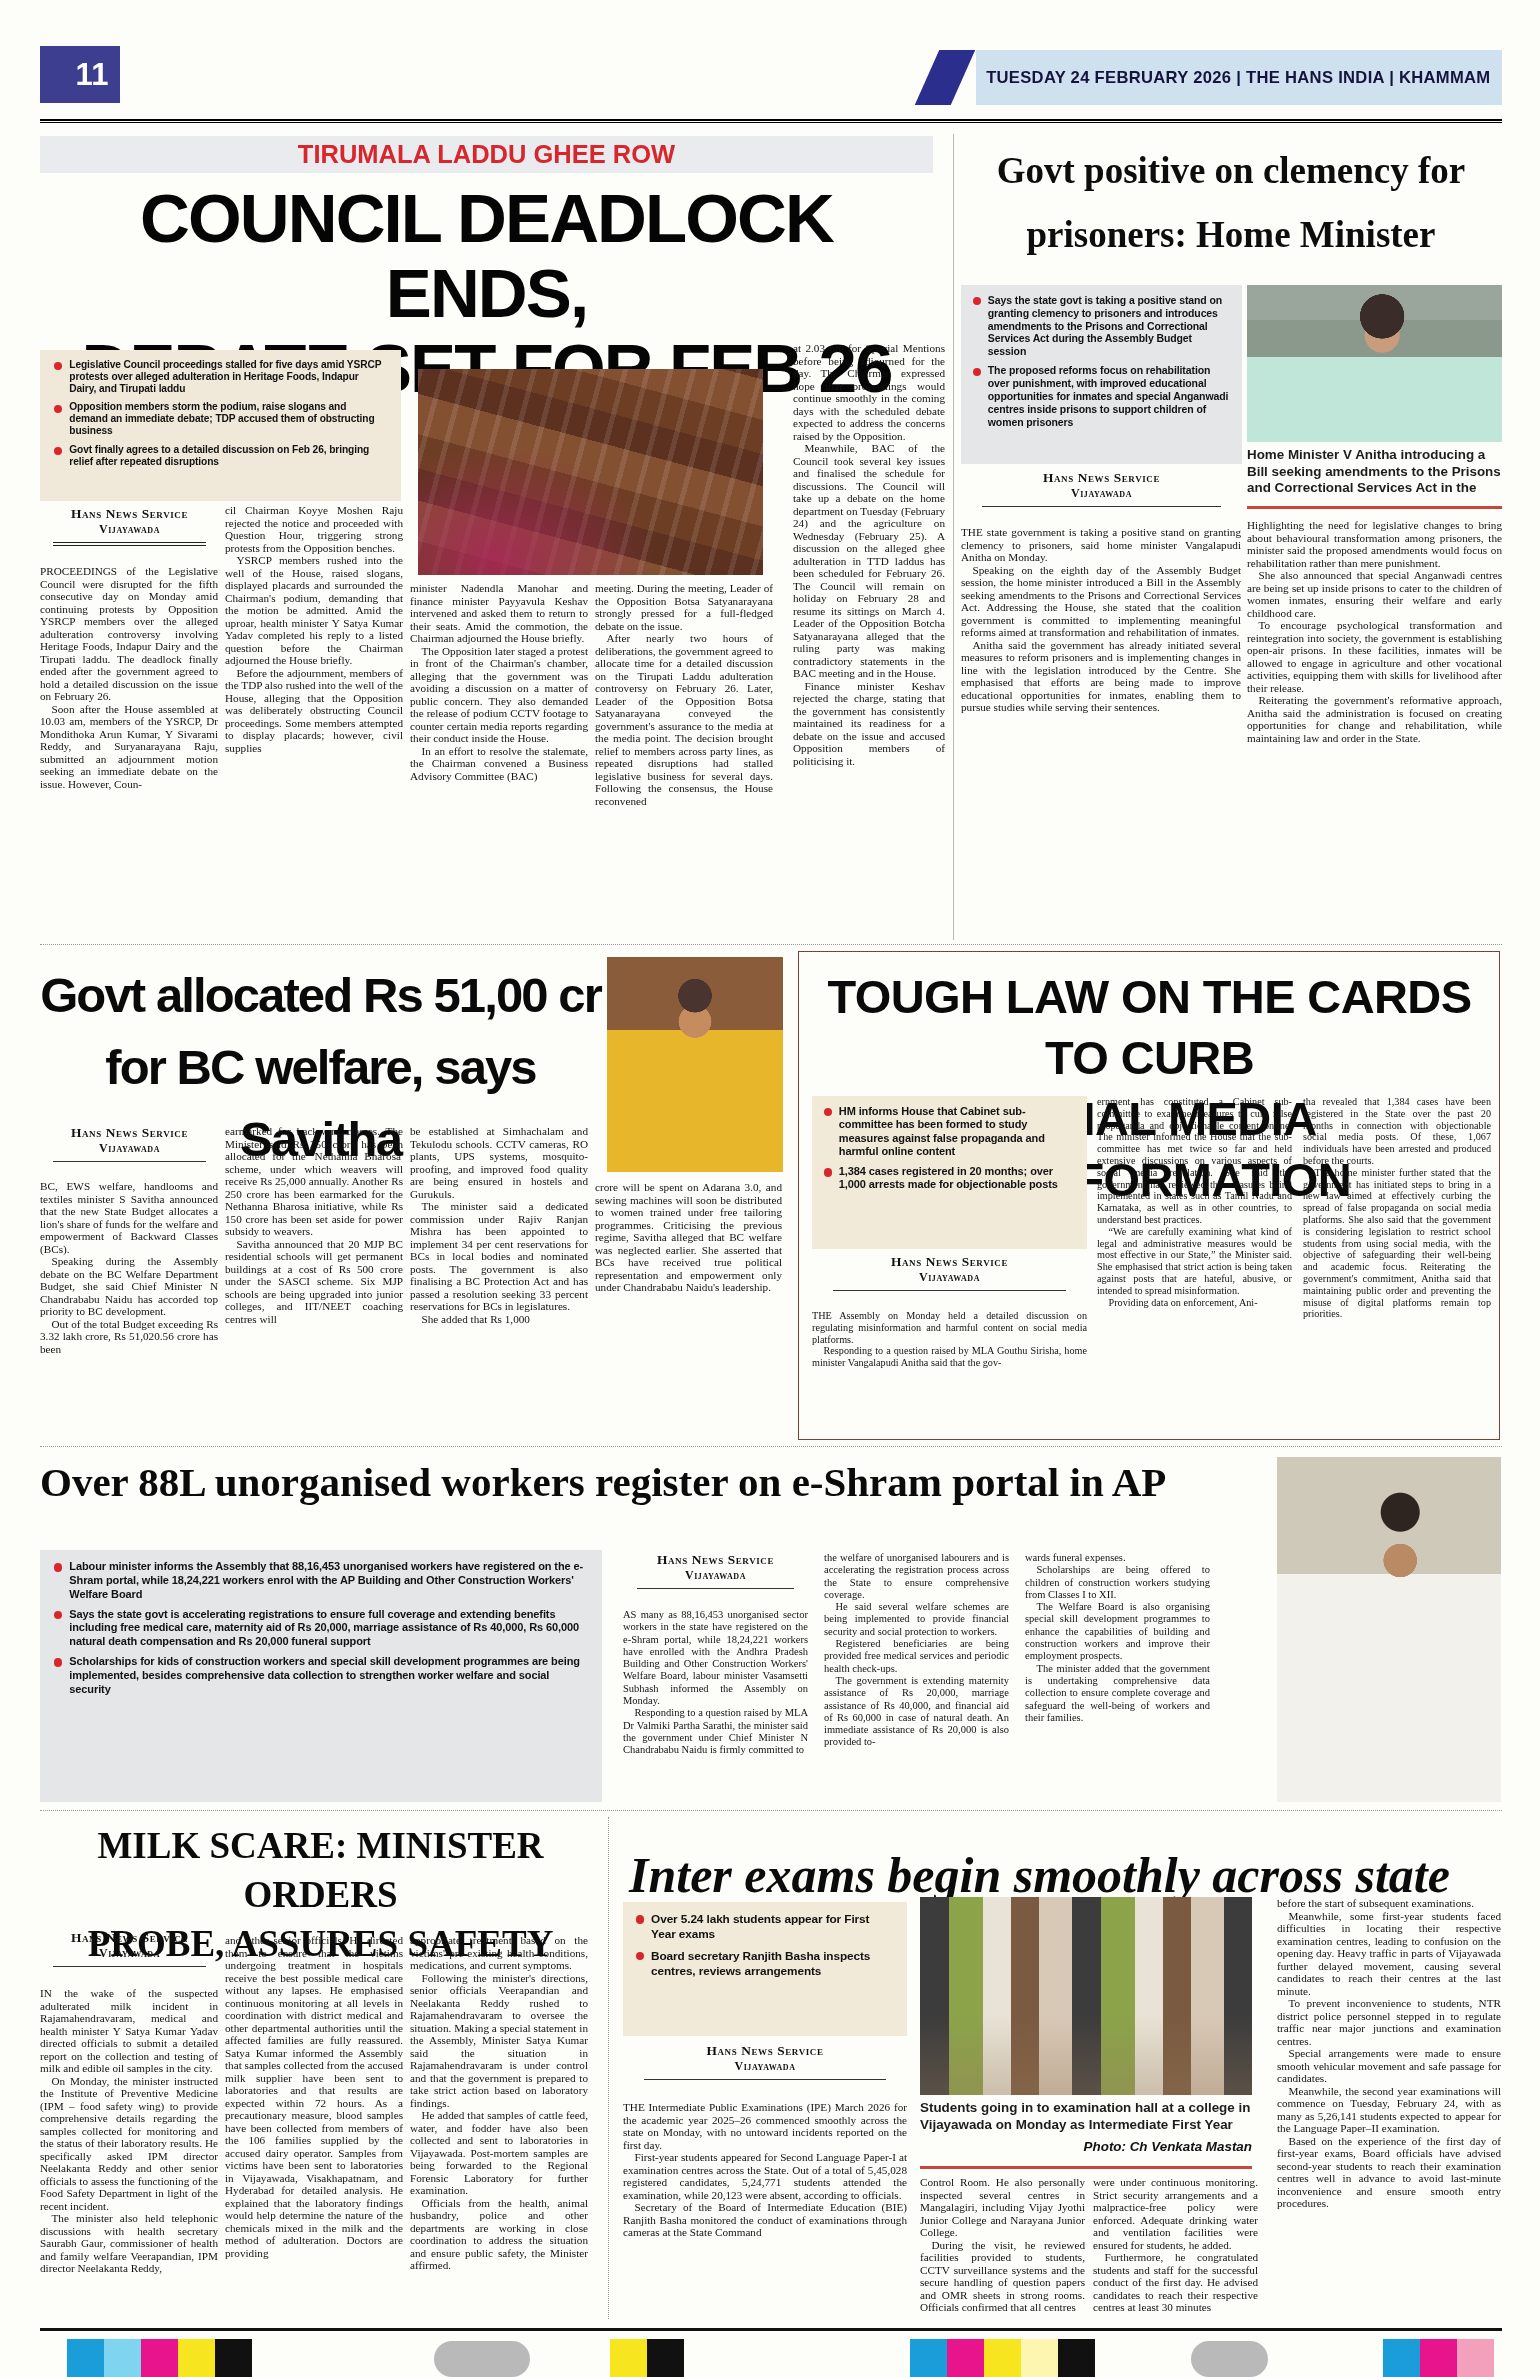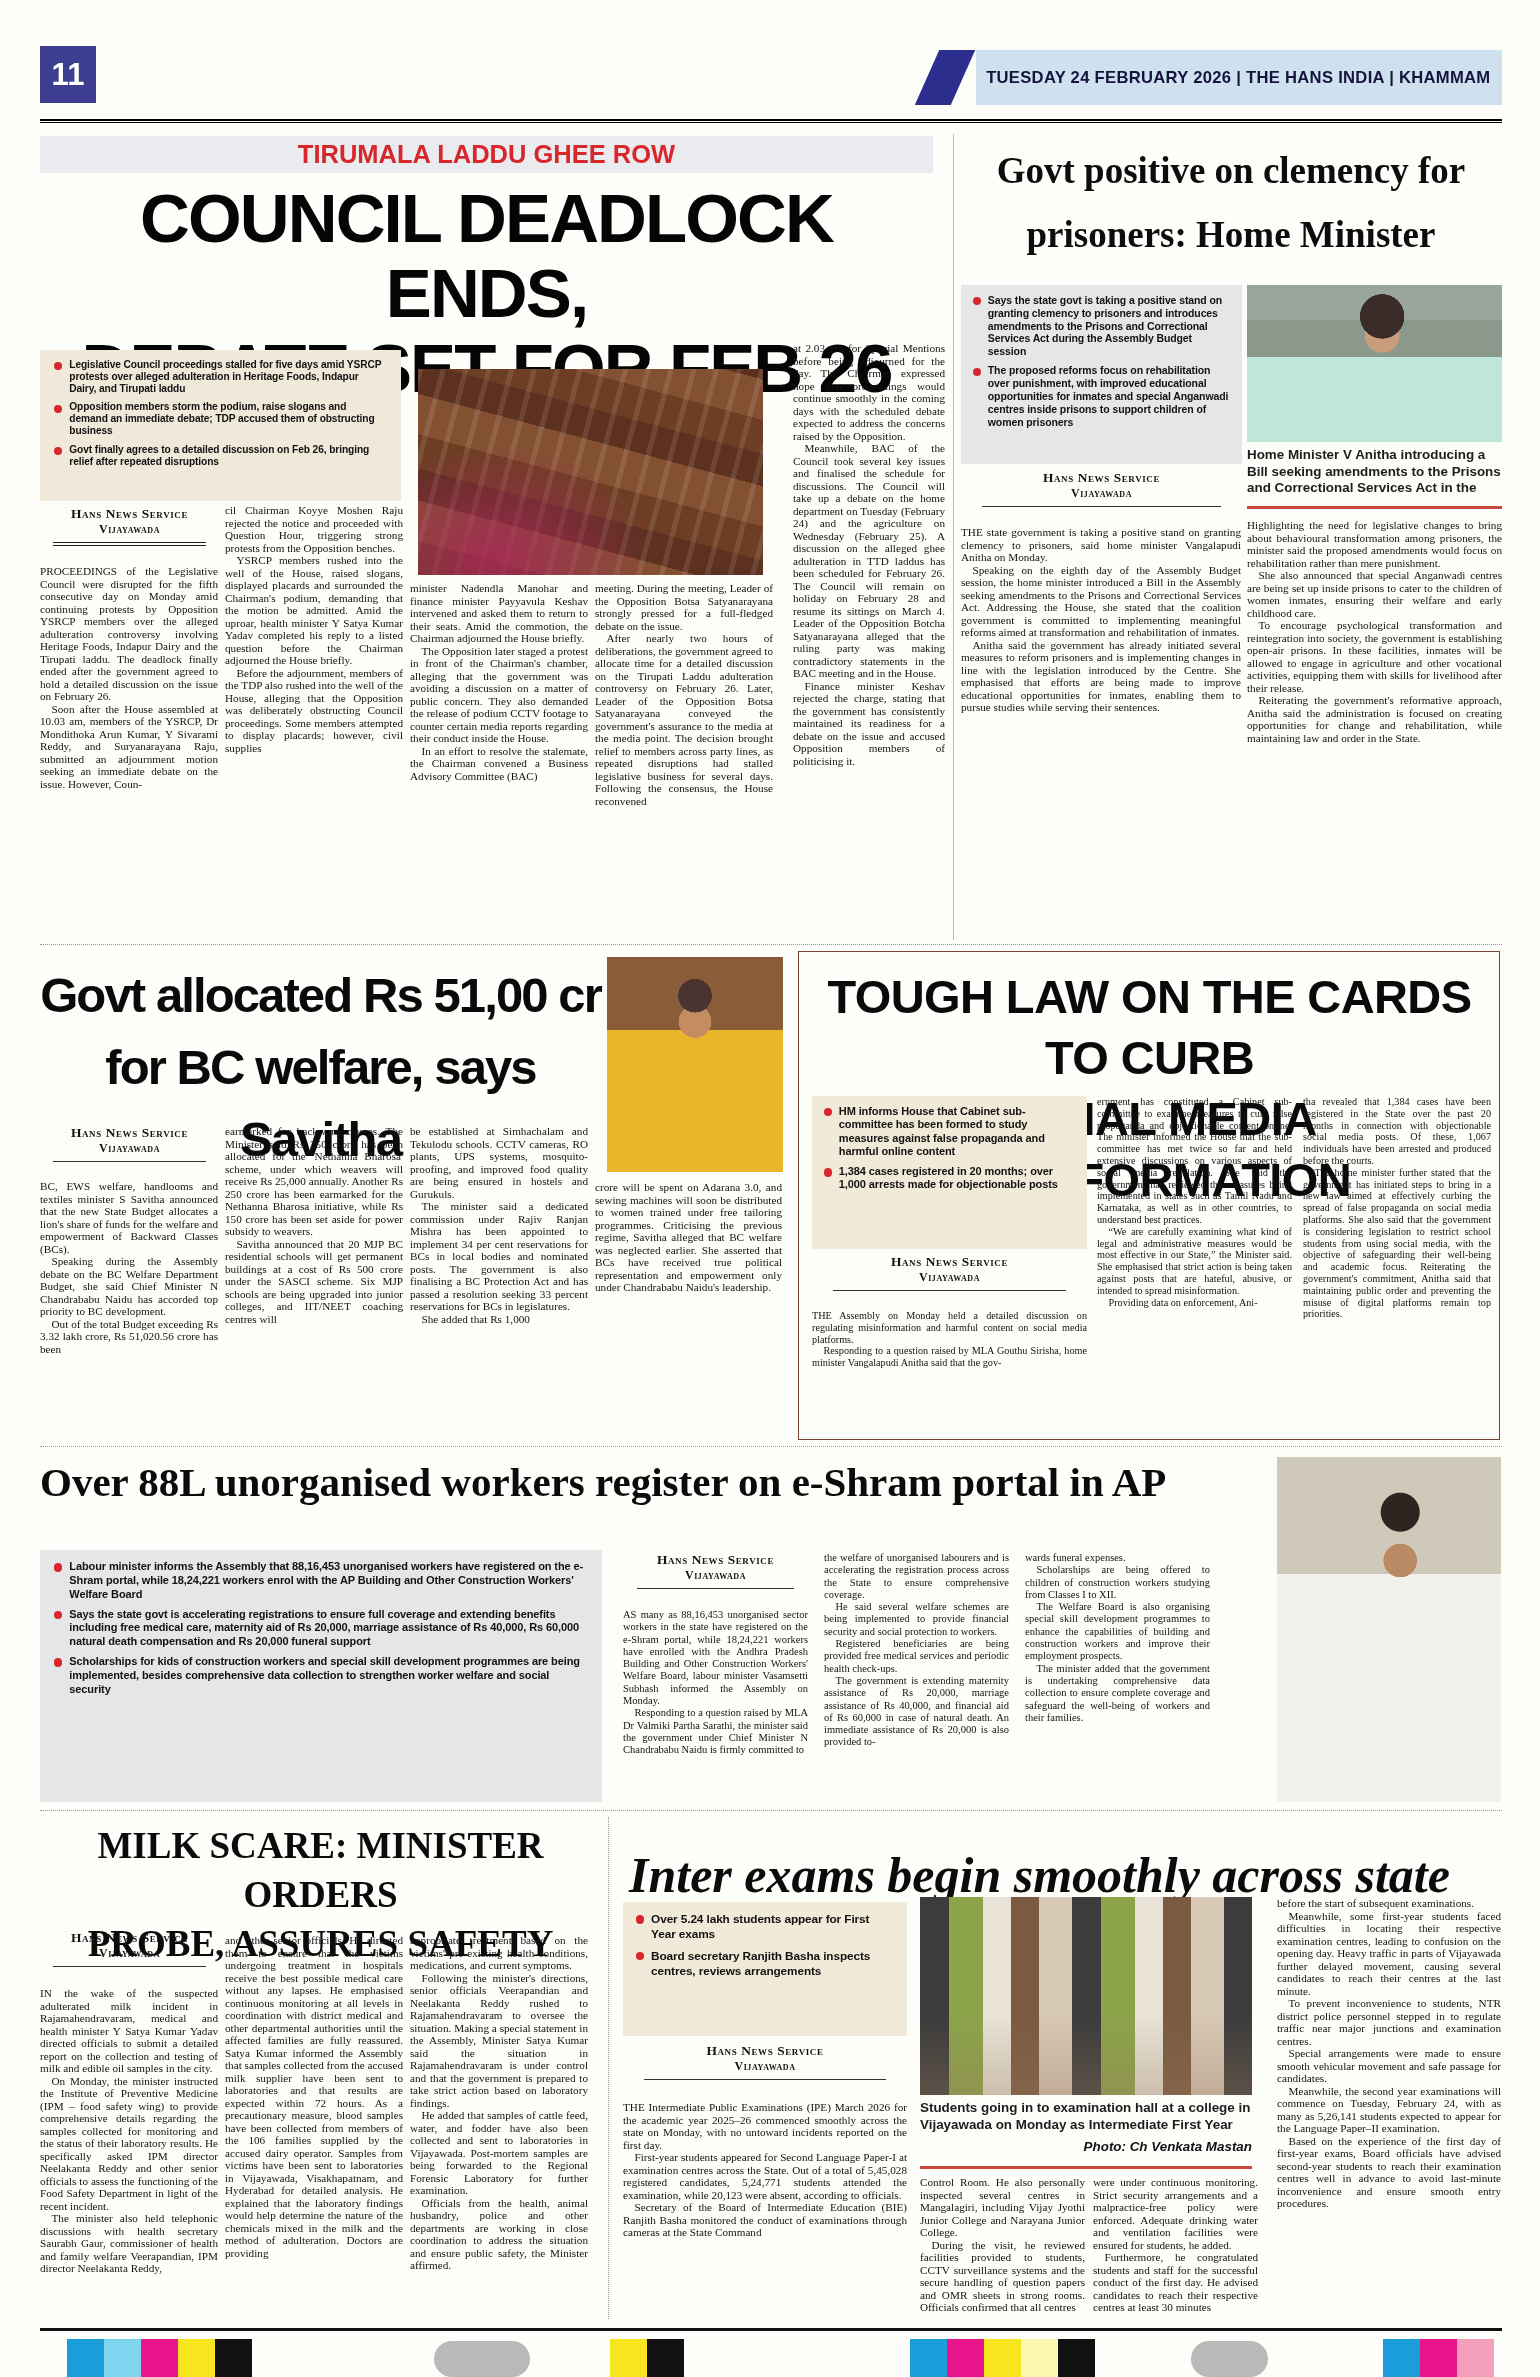--- a/index.html
+++ b/index.html
@@ -80,21 +80,21 @@
   
   .sq{width:37px;height:40px;display:inline-block;}
   .pill{background:#b9b9b9;border-radius:22px;}
   .grp{display:flex;gap:0;}
 </style>
 </head>
 <body>
 
 <div id="page">
 
-  <div class="abs pagenum" style="left:40px;top:46px;width:56px;height:57px;">11</div>
+  <div class="abs pagenum" style="left:40px;top:46px;width:56px;height:57px;padding-left:24px;">11</div>
   <div class="abs slash" style="left:927px;top:50px;width:36px;height:55px;"></div>
   <div class="abs dateband" style="left:976px;top:50px;width:526px;height:55px;">
     <span class="dtext">TUESDAY 24 FEBRUARY  2026  |  THE HANS INDIA  |  KHAMMAM</span>
   </div>
   <div class="abs rule-double" style="left:40px;top:119px;width:1462px;"></div>
 
   <div class="abs kicker" style="left:40px;top:136px;width:893px;height:37px;">TIRUMALA LADDU GHEE ROW</div>
   <div class="abs h-council hl" style="left:40px;top:181px;width:893px;height:160px;">
       <p>COUNCIL DEADLOCK ENDS,</p>
       <p>DEBATE SET FOR FEB 26</p>

